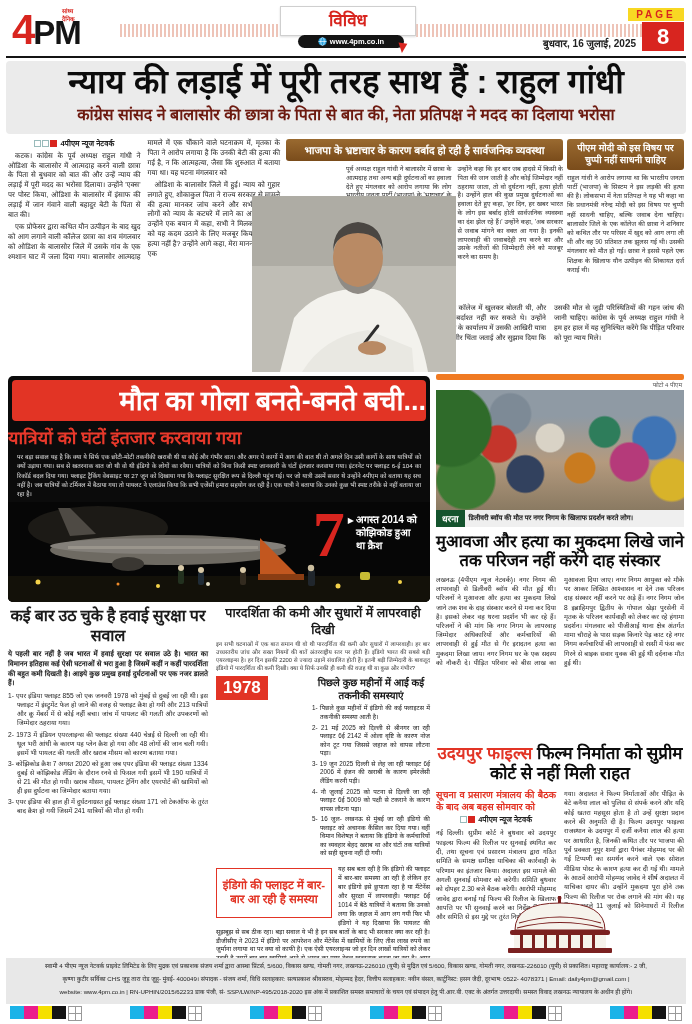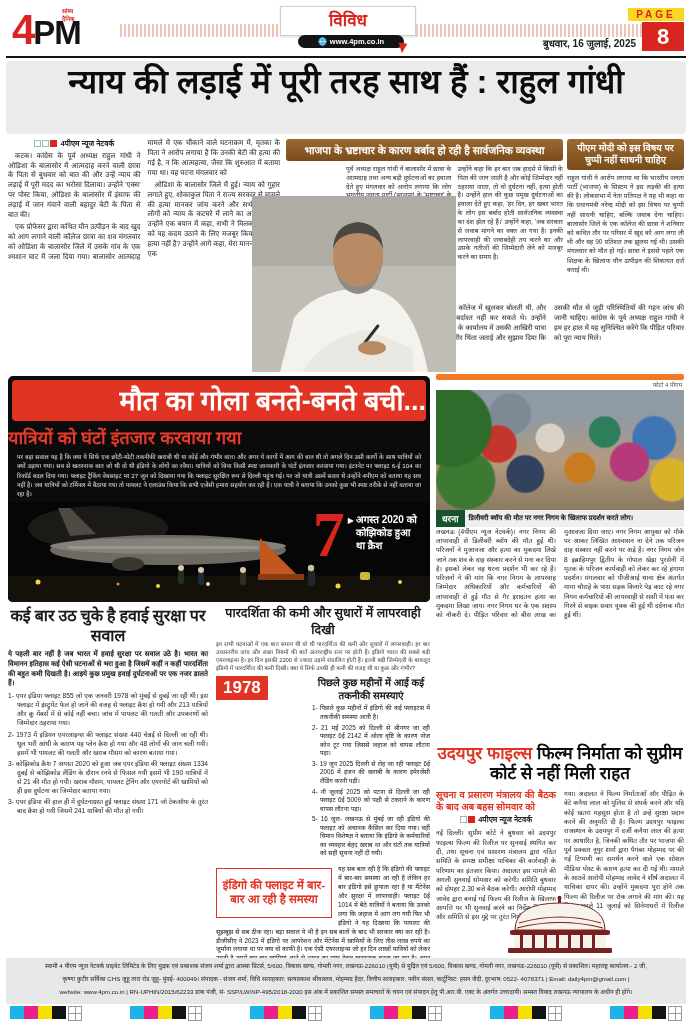--- a/index.html
+++ b/index.html
@@ -159,20 +159,21 @@
     <span>www.4pm.co.in</span>
     <span class="cursor-ic"></span>
   </div>
   <div class="date-line">बुधवार, 16 जुलाई, 2025</div>
   <div class="page-label">PAGE</div>
   <div class="page-num">8</div>
   <div class="black-rule"></div>
 
   <div class="headline-block">
     <div class="main-headline">न्याय की लड़ाई में पूरी तरह साथ हैं : राहुल गांधी</div>
+    <div class="sub-headline">कांग्रेस सांसद ने बालासोर की छात्रा के पिता से बात की, नेता प्रतिपक्ष ने मदद का दिलाया भरोसा</div>
   </div>
 
   <div class="art-left">
     <div class="byline">
       <span class="sq"></span><span class="sq"></span><span class="sq red"></span>
       <span>4पीएम न्यूज नेटवर्क</span>
     </div>
     <p>कटक। कांग्रेस के पूर्व अध्यक्ष राहुल गांधी ने ओडिशा के बालासोर में आत्मदाह करने वाली छात्रा के पिता से बुधवार को बात की और उन्हें न्याय की लड़ाई में पूरी मदद का भरोसा दिलाया। उन्होंने 'एक्स' पर पोस्ट किया, ओडिशा के बालासोर में इंसाफ की लड़ाई में जान गंवाने वाली बहादुर बेटी के पिता से बात की।</p>
     <p>एक प्रोफेसर द्वारा कथित यौन उत्पीड़न के बाद खुद को आग लगाने वाली कॉलेज छात्रा का शव मंगलवार को ओडिशा के बालासोर जिले में उसके गांव के एक श्मशान घाट में जला दिया गया। बालासोर आत्मदाह मामले में एक चौंकाने वाले घटनाक्रम में, मृतका के पिता ने आरोप लगाया है कि उनकी बेटी की हत्या की गई है, न कि आत्महत्या, जैसा कि शुरुआत में बताया गया था। यह घटना मंगलवार को</p>
     <p>ओडिशा के बालासोर जिले में हुई। न्याय को गुहार लगाते हुए, शोकाकुल पिता ने राज्य सरकार से मामले की हत्या मानकर जांच करने और सभी जिम्मेदार लोगों को न्याय के कटघरे में लाने का आग्रह किया। उन्होंने एक बयान में कहा, सभी ने मिलकर मेरी बेटी को यह कदम उठाने के लिए मजबूर किया। क्या यह हत्या नहीं है? उन्होंने आगे कहा, मेरा मानना है कि यह एक</p>
@@ -230,33 +231,34 @@
           <circle cx="193" cy="68" r="3" fill="#d8c9a8"></circle>
         <rect x="232" y="70" width="6" height="13" rx="2" fill="#332b1f"></rect>
           <circle cx="235" cy="68" r="3" fill="#d8c9a8"></circle>
         <rect x="300" y="68" width="7" height="16" rx="2" fill="#20262c"></rect>
           <circle cx="303" cy="66" r="3.2" fill="#cbbd9e"></circle>
         <rect x="352" y="70" width="10" height="8" rx="2" fill="#c7bb34"></rect>
       </svg>
       <div class="stat">
         <span class="stat-num">7</span>
         <span class="stat-arrow">▶</span>
-        <span class="stat-text">अगस्त 2020 को कोझिकोड हुआ था क्रैश</span>
+        <span class="stat-text">अगस्त 2014 को कोझिकोड हुआ था क्रैश</span>
       </div>
     </div>
   </div>
 
   <div class="dharna">
     <div class="dharna-topbar"></div>
     <div class="photo-credit">फोटो 4 पीएम</div>
     <div class="crowd-photo"></div>
     <div class="dharna-capline">
       <span class="dharna-tag">धरना</span>
       <span class="dharna-caption">डिलीवरी ब्वॉय की मौत पर नगर निगम के खिलाफ प्रदर्शन करते लोग।</span>
     </div>
+    <div class="dharna-headline">मुआवजा और हत्या का मुकदमा लिखे जाने तक परिजन नहीं करेंगे दाह संस्कार</div>
     <div class="dharna-body">लखनऊ (4पीएम न्यूज नेटवर्क)। नगर निगम की लापरवाही से डिलीवरी ब्वॉय की मौत हुई थी। परिजनों ने मुआवजा और हत्या का मुकदमा लिखे जाने तक शव के दाह संस्कार करने से मना कर दिया है। इसको लेकर वह धरना प्रदर्शन भी कर रहे हैं। परिजनों ने की मांग कि नगर निगम के लापरवाह जिम्मेदार अधिकारियों और कर्मचारियों की लापरवाही से हुई मौत से गैर इरादतन हत्या का मुकदमा लिखा जाय। नगर निगम घर के एक सदस्य को नौकरी दे। पीड़ित परिवार को बीस लाख का मुआवजा दिया जाए। नगर निगम आयुक्त को मौके पर आकर लिखित आश्वासन ना देने तक परिजन दाह संस्कार नहीं करने पर अड़े हैं। नगर निगम जोन 8 इब्राहिमपुर द्वितीय के गोपाल खेड़ा पुरसेनी में मृतक के परिजन कार्यवाही को लेकर कर रहे हंगामा प्रदर्शन। मंगलवार को पीजीआई थाना क्षेत्र अंतर्गत मामा चौराहे के पास सड़क किनारे पेड़ काट रहे नगर निगम कर्मचारियों की लापरवाही से रस्सी में फंस कर गिरने से बाइक सवार युवक की हुई थी दर्दनाक मौत हुई थी।</div>
   </div>
 
   <div class="avi-left">
     <div class="avi-left-head">कई बार उठ चुके है हवाई सुरक्षा पर सवाल</div>
     <div class="avi-intro">ये पहली बार नहीं है जब भारत में हवाई सुरक्षा पर सवाल उठे है। भारत का विमानन इतिहास कई ऐसी घटनाओं से भरा हुआ है जिसमें कहीं न कहीं पारदर्शिता की बहुत कमी दिखती है। आइये कुछ प्रमुख हवाई दुर्घटनाओं पर एक नजर डालते हैं।</div>
     <div class="avi-item">1- एयर इंडिया फ्लाइट 855 जो एक जनवरी 1978 को मुंबई से दुबई जा रही थी। इस फ्लाइट में इंस्ट्रूमेंट फेल हो जाने की वजह से फ्लाइट क्रैश हो गयी और 213 यात्रियों और क्रू मेंबर्स में से कोई नहीं बचा। जांच में पायलट की गलती और उपकरणों को जिम्मेदार ठहराया गया।</div>
     <div class="avi-item">2- 1973 में इंडियन एयरलाइन्स की फ्लाइट संख्या 440 चेन्नई से दिल्ली जा रही थी। धूल भरी आंधी के कारण यह प्लेन क्रैश हो गया और 48 लोगों की जान चली गयी। इसमें भी पायलट की गलती और खराब मौसम को कारण बताया गया।</div>
     <div class="avi-item">3- कोझिकोड क्रैश 7 अगस्त 2020 को हुआ जब एयर इंडिया की फ्लाइट संख्या 1334 दुबई से कोझिकोड लैंडिंग के दौरान रनवे से फिसल गयी इसमें भी 190 यात्रियों में से 21 की मौत हो गयी। खराब मौसम, पायलट ट्रेनिंग और एयरपोर्ट की खामियों को ही इस दुर्घटना का जिम्मेदार बताया गया।</div>
     <div class="avi-item">3- एयर इंडिया की हाल ही में दुर्घटनाग्रस्त हुई फ्लाइट संख्या 171 जो टेकऑफ के तुरंत बाद क्रैश हो गयी जिसमें 241 यात्रियों की मौत हो गयी।</div>

